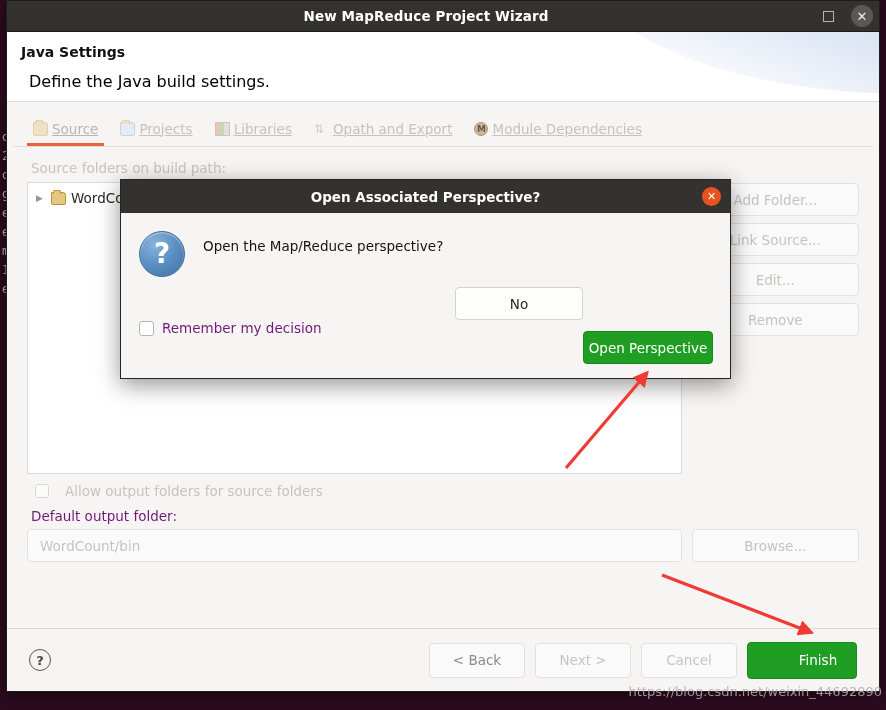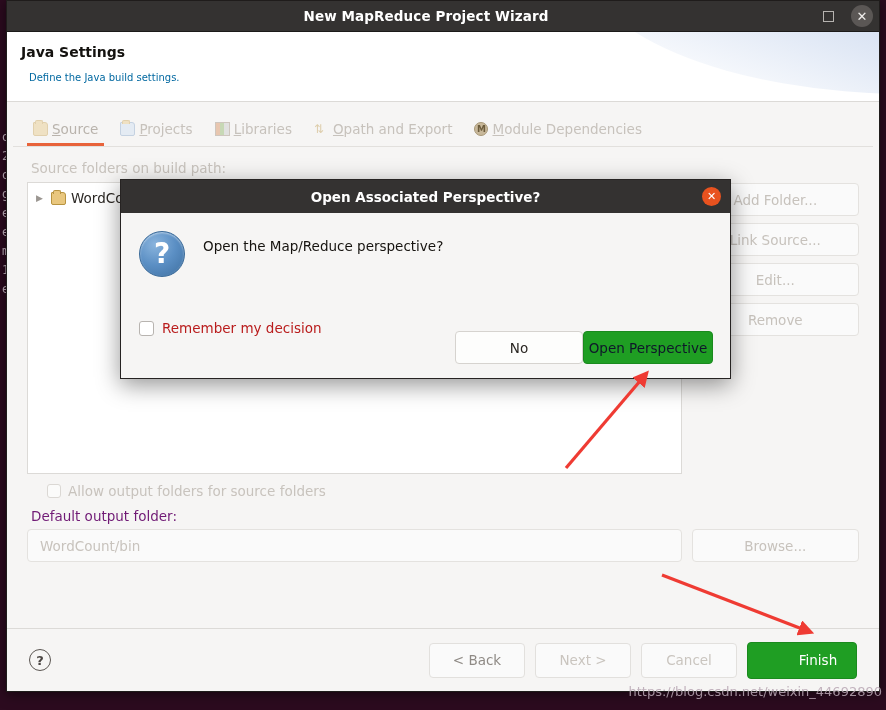--- a/index.html
+++ b/index.html
@@ -67,33 +67,33 @@
     border-radius: 0 0 0 100%;
     background: linear-gradient(200deg,#b9c9e8 0%,#dce5f4 45%,#ffffff 85%);
     opacity: .85;
   }
   #header-title {
     position: absolute; left: 14px; top: 12px;
     font-size: 14px; font-weight: bold; color: #14120f;
   }
   #header-desc {
     position: absolute; left: 22px; top: 40px;
-    font-size: 10px; color: #0369a1;
+    font-size: 16px; color: #000000;
   }
 
   
   #body {
     flex: 1; position: relative; background: #f6f5f4;
     padding: 14px 20px 0 20px;
   }
 
   
   #tabs { display: flex; align-items: flex-end; gap: 22px; height: 30px; padding-left: 6px; }
   .tab { display: flex; align-items: center; gap: 4px; position: relative; height: 30px; padding-bottom: 5px; }
-  .tab-label { font-size: 13.5px; color: #c7c2bc; }
+  .tab-label { font-size: 13.5px; color: #c7c2bc; text-decoration: underline; }
   .tab-label .mn { text-decoration: underline; }
   .tab.active .tab-label { color: #b9b3ac; }
   .tab.active::after {
     content:""; position:absolute; left:-6px; right:-6px; bottom:0;
     height: 3px; background: #e8633a;
   }
   .ticon { width: 15px; height: 14px; position: relative; display: inline-block; opacity: .45; }
   .ticon-folder { background:#e8c98a; border:1px solid #c9a558; border-radius:1px 3px 2px 2px; }
   .ticon-folder::before { content:""; position:absolute; left:1px; top:-3px; width:6px; height:3px; background:#e8c98a; border:1px solid #c9a558; border-bottom:none; border-radius:2px 2px 0 0; }
   .ticon-books { background: linear-gradient(90deg,#d98f5c 0 33%, #8fb66a 33% 62%, #c9c9c9 62% 100%); border:1px solid #9e8f7e; }
@@ -119,21 +119,21 @@
 
   #sidebtns { display:flex; flex-direction:column; gap:7px; padding-top:1px; width:172px; }
   .sidebtn {
     height: 33px; border:1px solid #e4e2df; border-radius:4px;
     background:#fafafa; color:#c7c2bc; font-size:13.5px;
     display:flex; align-items:center; justify-content:center;
     font-family: inherit;
   }
 
   
-  #allow-row { display:flex; align-items:center; gap:7px; margin: 9px 0 0 20px; }
+  #allow-row { display:flex; align-items:center; gap:16px; margin: 9px 0 0 8px; }
   .cbx { width:14px; height:14px; border:1px solid #dbd8d4; border-radius:3px; background:#fbfbfa; }
   #allow-label { font-size:13.5px; color:#c8c3bd; }
   #defout-label { margin: 9px 0 5px 4px; font-size:13.5px; color:#701a75; }
   #defout-row { display:flex; gap:10px; }
   #defout-field {
     width: 672px; height: 33px; border:1px solid #e4e2df; border-radius:4px;
     background:#fafafa; color:#c8c3bd; font-size:13.5px;
     display:flex; align-items:center; padding-left:12px;
   }
   #browse-btn {
@@ -189,31 +189,31 @@
     width:46px; height:46px; border-radius:50%;
     background: radial-gradient(circle at 34% 28%, #8ab4dd 0%, #5b8fc4 48%, #3d6e9f 100%);
     border:1px solid #3a6a99;
     display:flex; align-items:center; justify-content:center;
     color:#ffffff; font-size:28px; font-weight:bold; line-height:1;
     box-shadow: inset 0 1px 2px rgba(255,255,255,.55);
   }
   #modal-msg { position:absolute; left:82px; top:25px; font-size:13.5px; color:#16130f; }
   #remember-row { position:absolute; left:18px; top:107px; display:flex; align-items:center; gap:8px; }
   #remember-cbx { width:15px; height:15px; border:1px solid #b8b4b0; border-radius:3px; background:#ffffff; }
-  #remember-label { font-size:13.5px; color:#b91c1c; }
+  #remember-label { font-size:13.5px; color:#701a75; }
   #modal-btns { position:absolute; right:17px; bottom:14px; display:flex; }
   #no-btn {
     width:128px; height:33px; border:1px solid #d6d3cf; border-radius:4px;
     background:#fdfdfc; color:#2b2723; font-size:13.5px;
     display:flex; align-items:center; justify-content:center;
   }
   #openpersp-btn {
     width:130px; height:33px; border-radius:4px;
-    background:#1f9e23; border:1px solid #1a8a1e; color:#0f172a;
-    font-size:13.5px; display:flex; align-items:center; justify-content:center;
+    background:#1f9e23; border:1px solid #1a8a1e; color:#ffffff;
+    font-size:13.5px; display:flex; align-items:center; justify-content:center;margin-top:44px;
   }
 
   
   #arrows { position:absolute; inset:0; pointer-events:none; z-index: 60; }
 
   
   #watermark {
     position:absolute; right:4px; top:684px; z-index:70;
     font-size:13px; color:#b9a7b4; opacity:.85;
     font-family:"DejaVu Sans","Liberation Sans",sans-serif;

